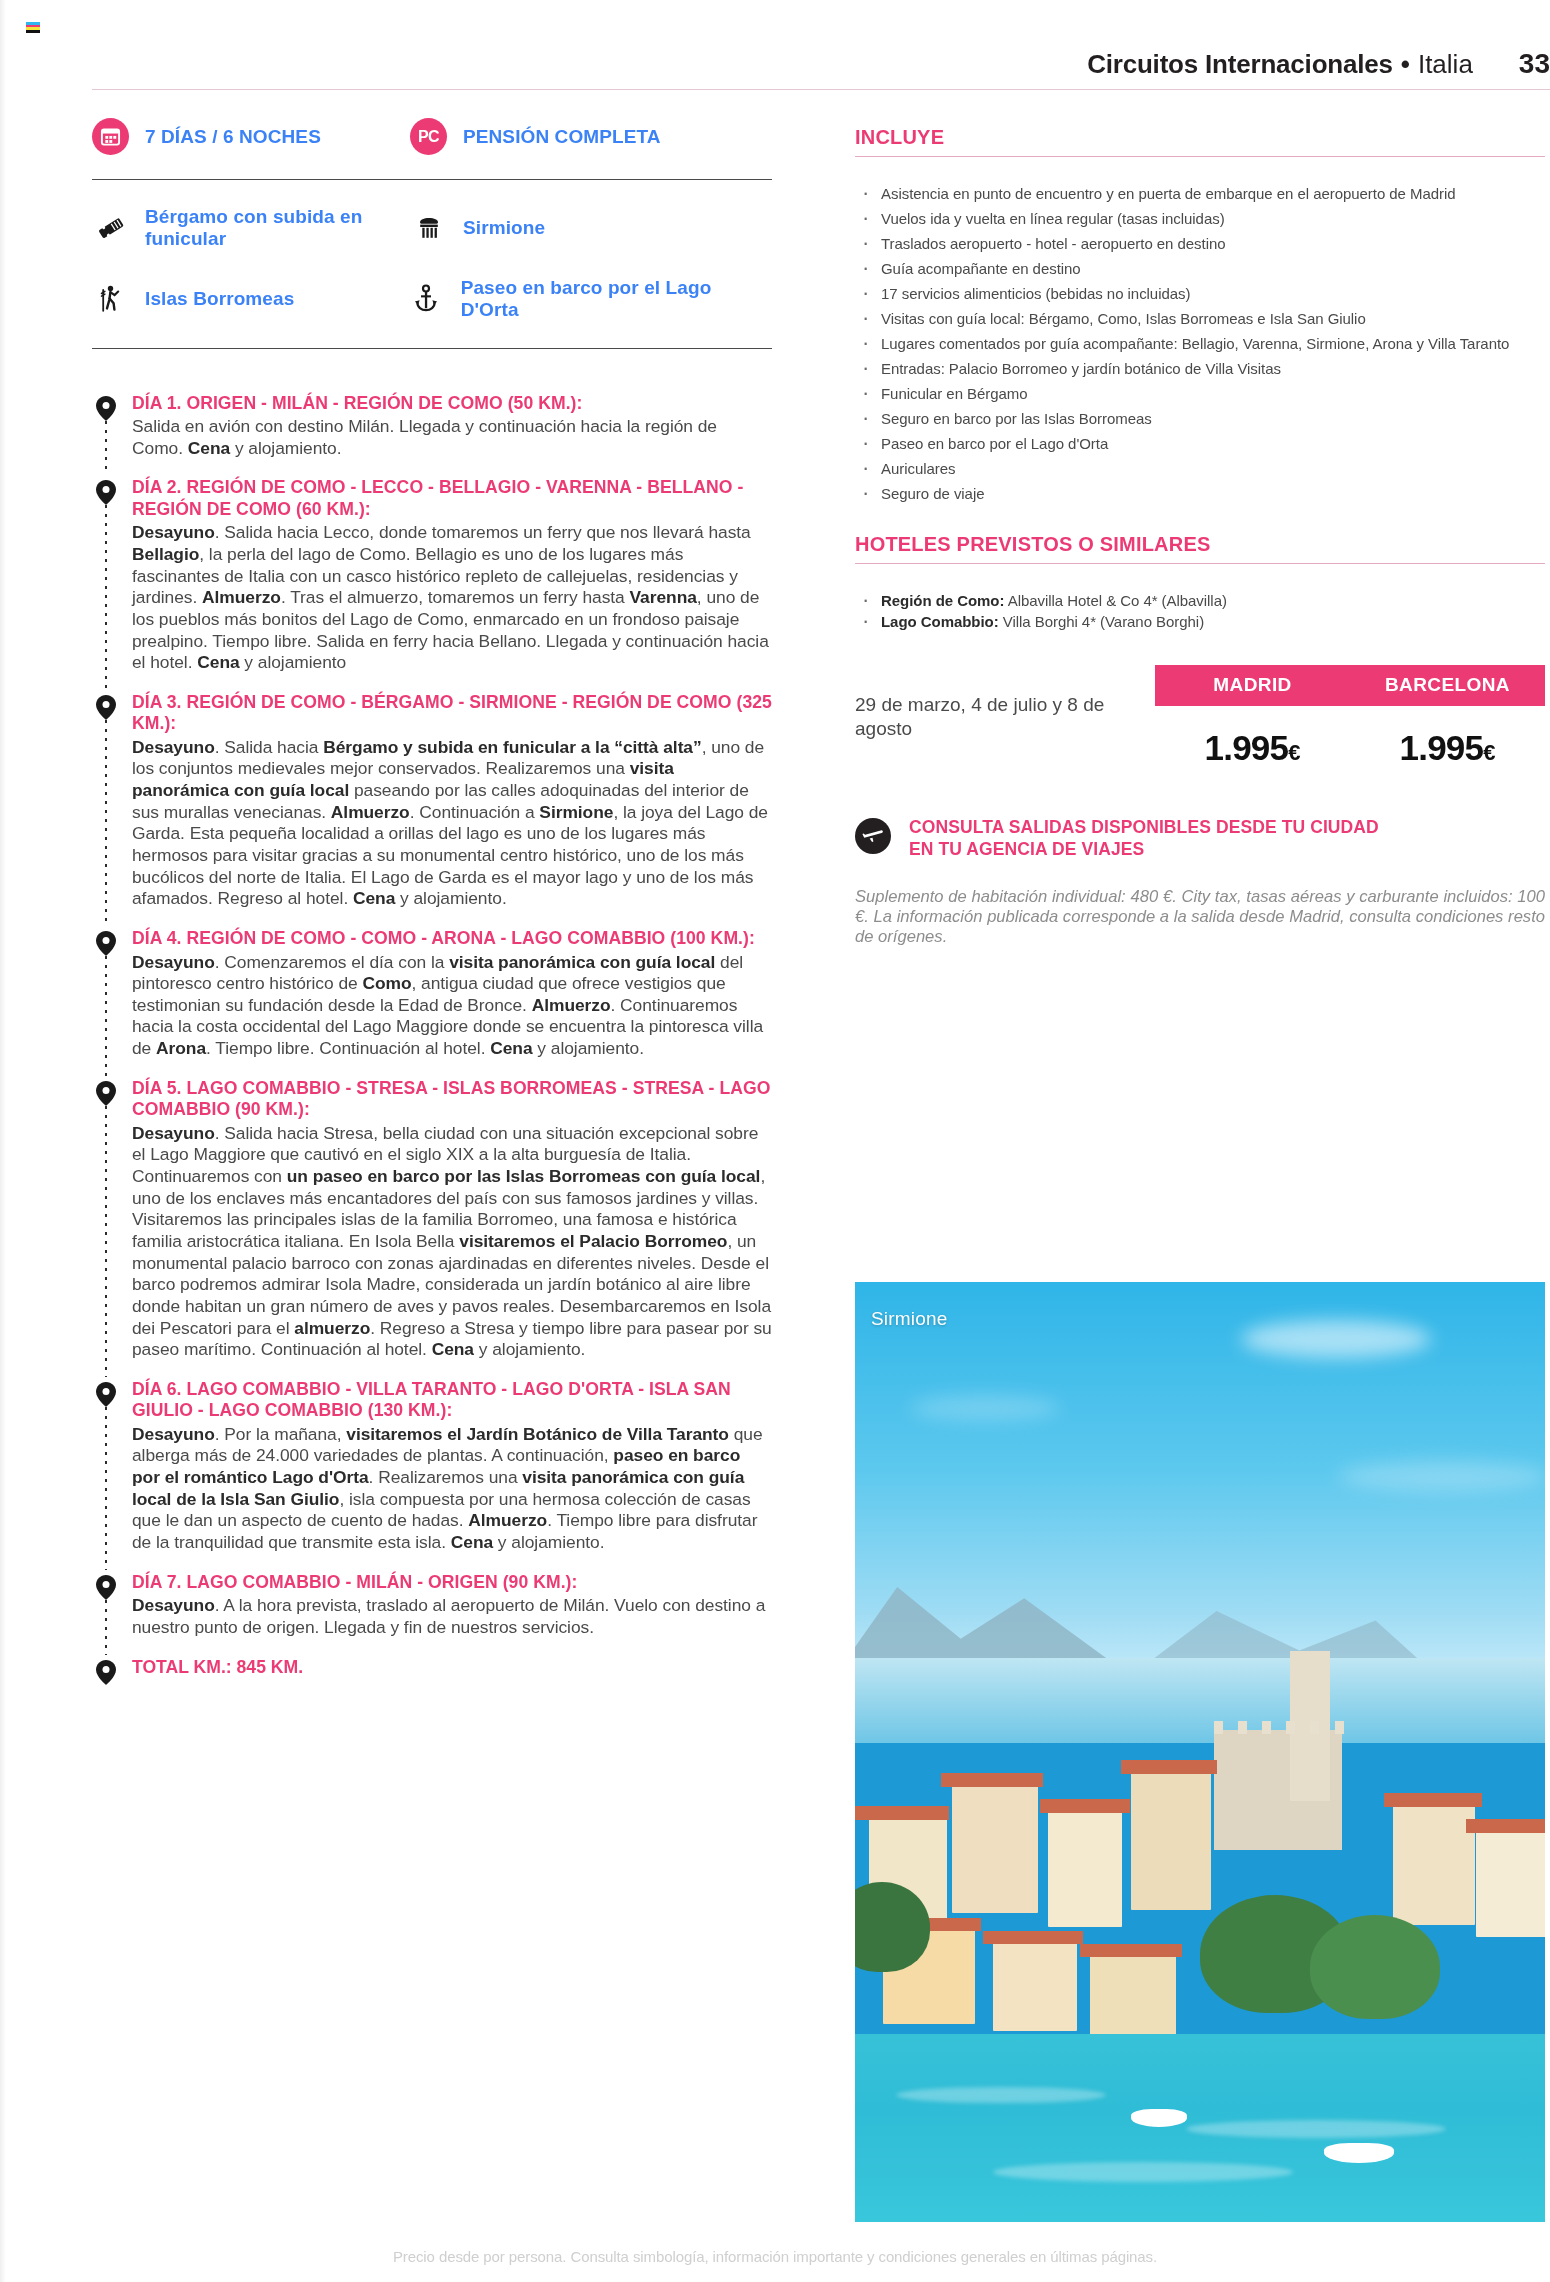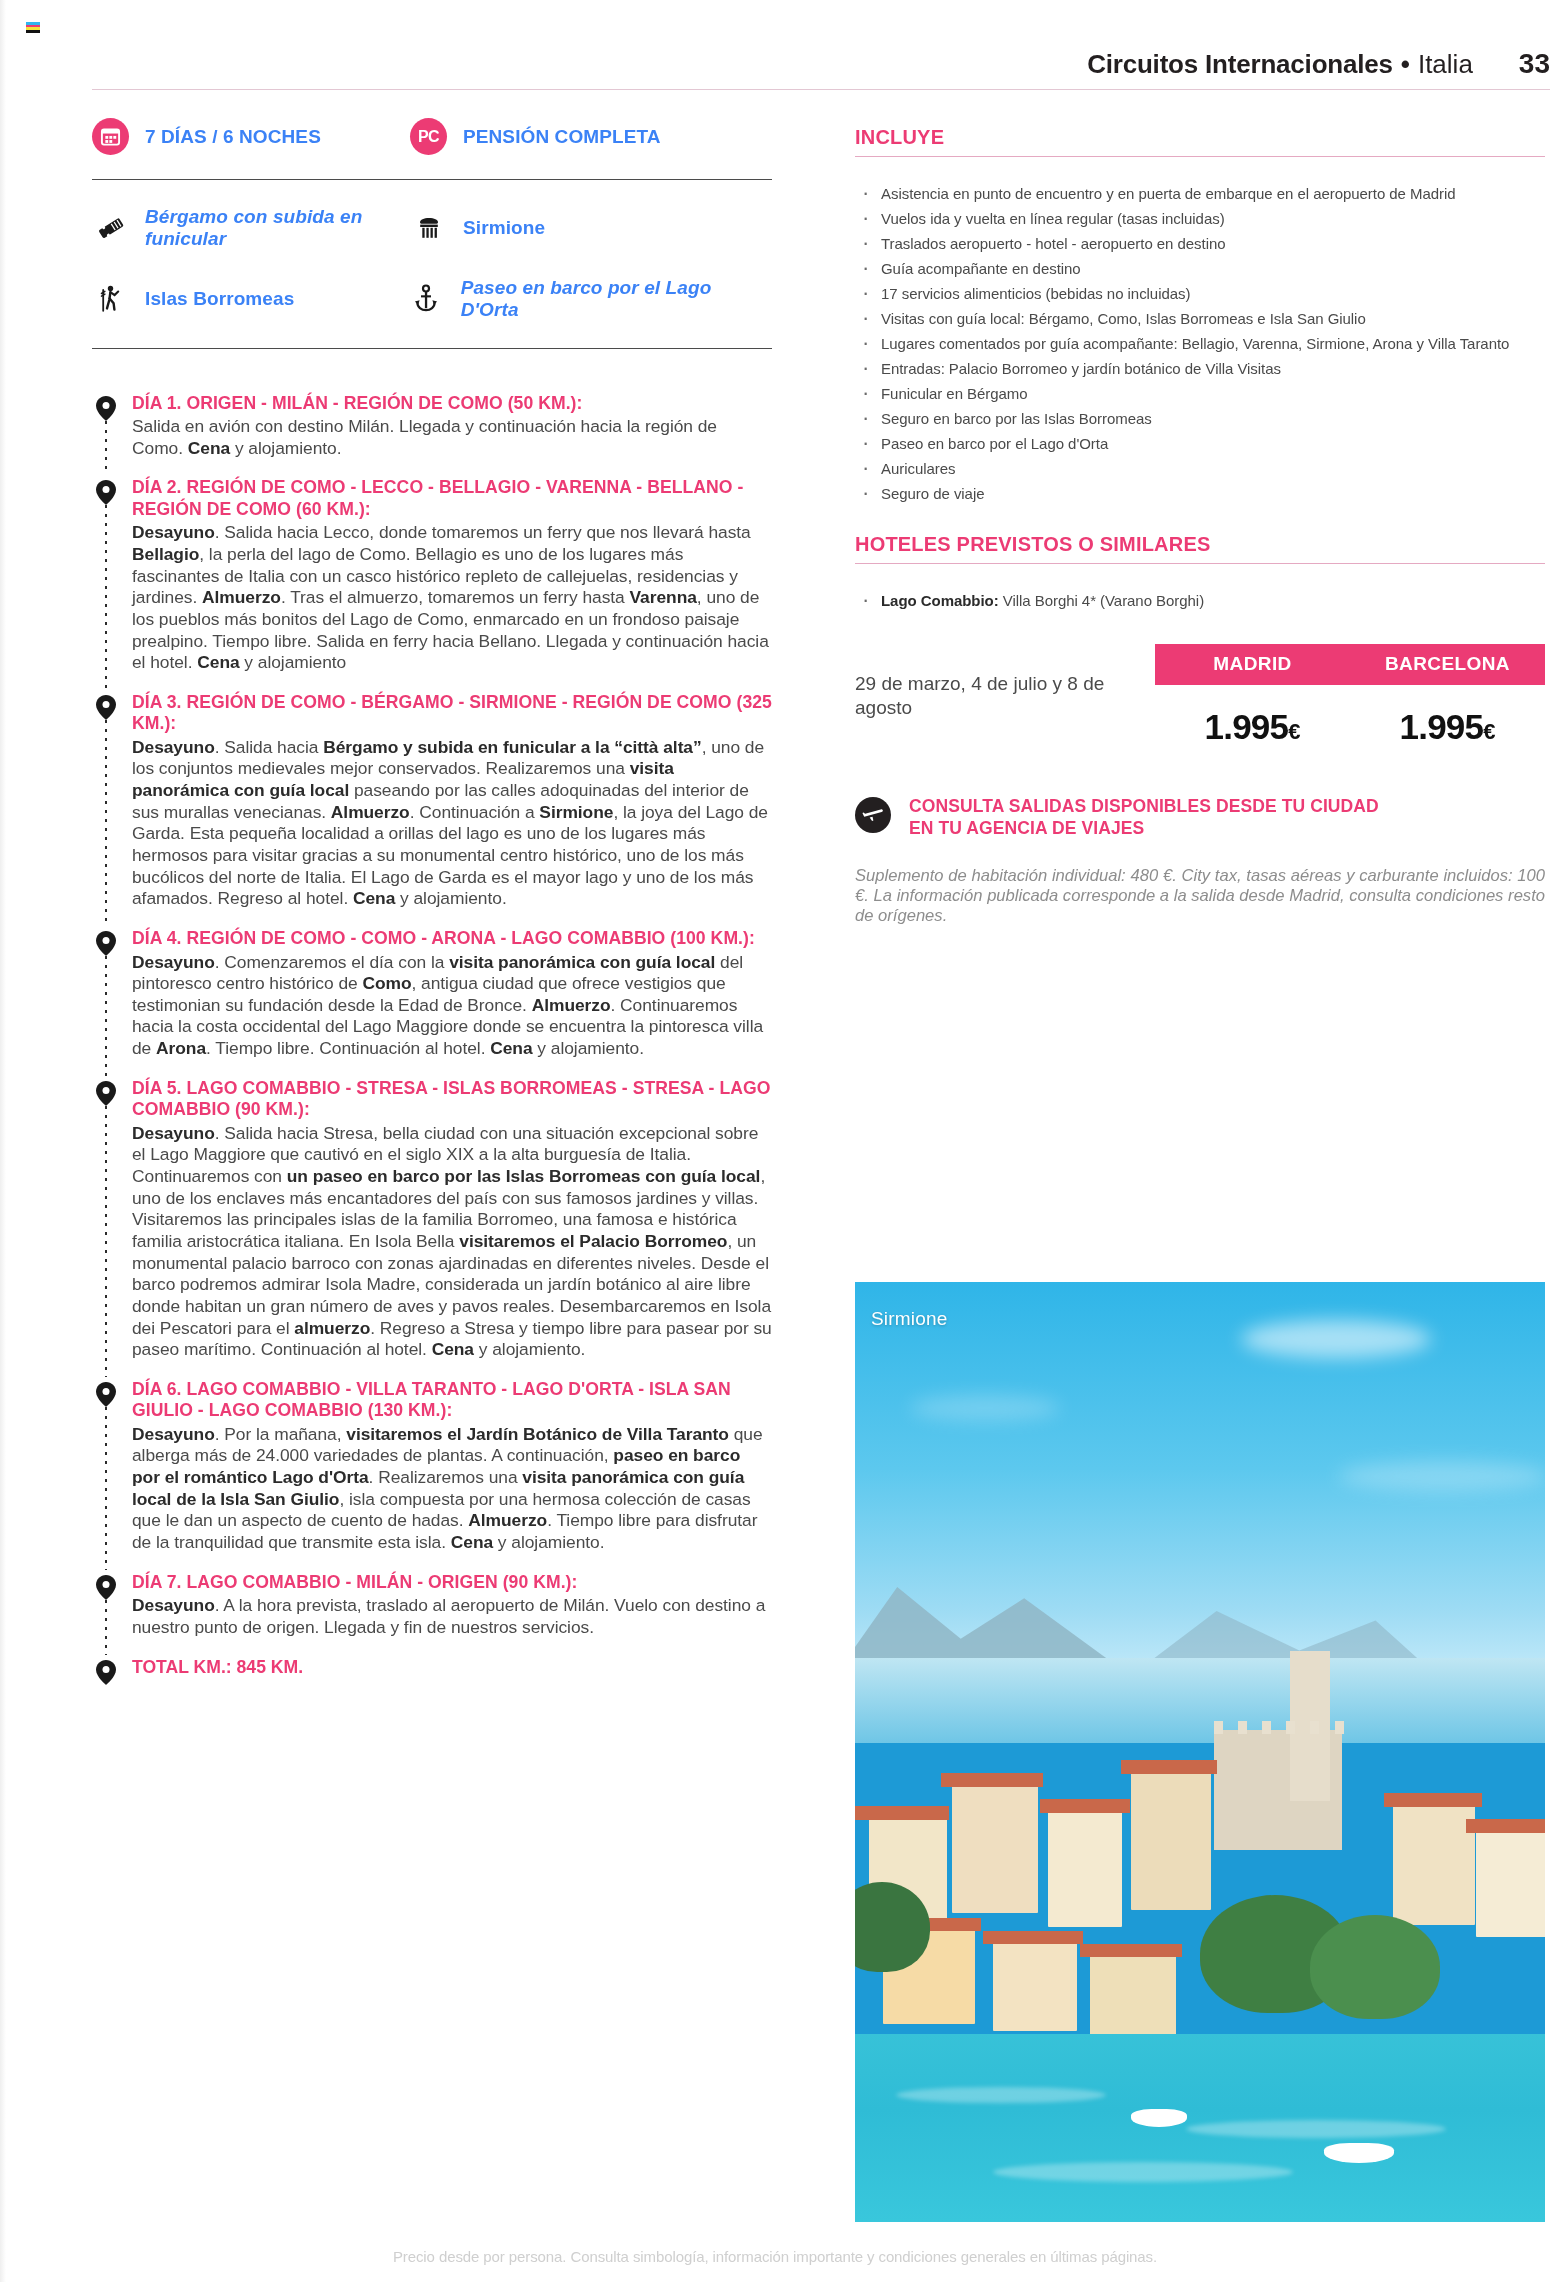--- a/index.html
+++ b/index.html
@@ -51,21 +51,21 @@
 
   .ico-circle {
     width: 37px; height: 37px; border-radius: 50%;
     background: #ec3b74; color: #fff;
     display: flex; align-items: center; justify-content: center;
     flex: 0 0 auto;
     font-size: 16px; font-weight: bold; letter-spacing: -0.5px;
   }
   .ico-plain { width: 37px; flex: 0 0 auto; display: flex; align-items: center; justify-content: center; color: #1a1a1a; }
   .feat-label { margin-left: 16px; font-size: 19px; font-weight: bold; color: #3b82f6; letter-spacing: 0.1px; }
-  .feat-label.two { line-height: 1.18; font-style: italic; }
+  .feat-label.two { line-height: 1.18; }
 
   
   .itin { margin-top: 44px; position: relative; }
   .day { position: relative; padding-left: 40px; margin-bottom: 18px; }
   .day:last-child { margin-bottom: 0; }
   .pin {
     position: absolute; left: 4px; top: 3px; width: 20px; height: 25px;
   }
   .dots {
     position: absolute; left: 13px; top: 28px; bottom: -16px; width: 2px;
@@ -393,20 +393,21 @@
         <li>Funicular en Bérgamo</li>
         <li>Seguro en barco por las Islas Borromeas</li>
         <li>Paseo en barco por el Lago d'Orta</li>
         <li>Auriculares</li>
         <li>Seguro de viaje</li>
       </ul>
 
     <div class="hoteles">
       <div class="sec-head">HOTELES PREVISTOS O SIMILARES</div>
       <ul class="bullets" id="hoteles-list">
+          <li><b>Región de Como:</b> Albavilla Hotel &amp; Co 4* (Albavilla)</li>
           <li><b>Lago Comabbio:</b> Villa Borghi 4* (Varano Borghi)</li>
         </ul>
     </div>
 
     <div class="price-wrap">
       <div class="price-left">
         <div class="price-dates">29 de marzo, 4 de julio y 8 de agosto</div>
       </div>
       <div class="price-cols">
         <div class="price-head">

